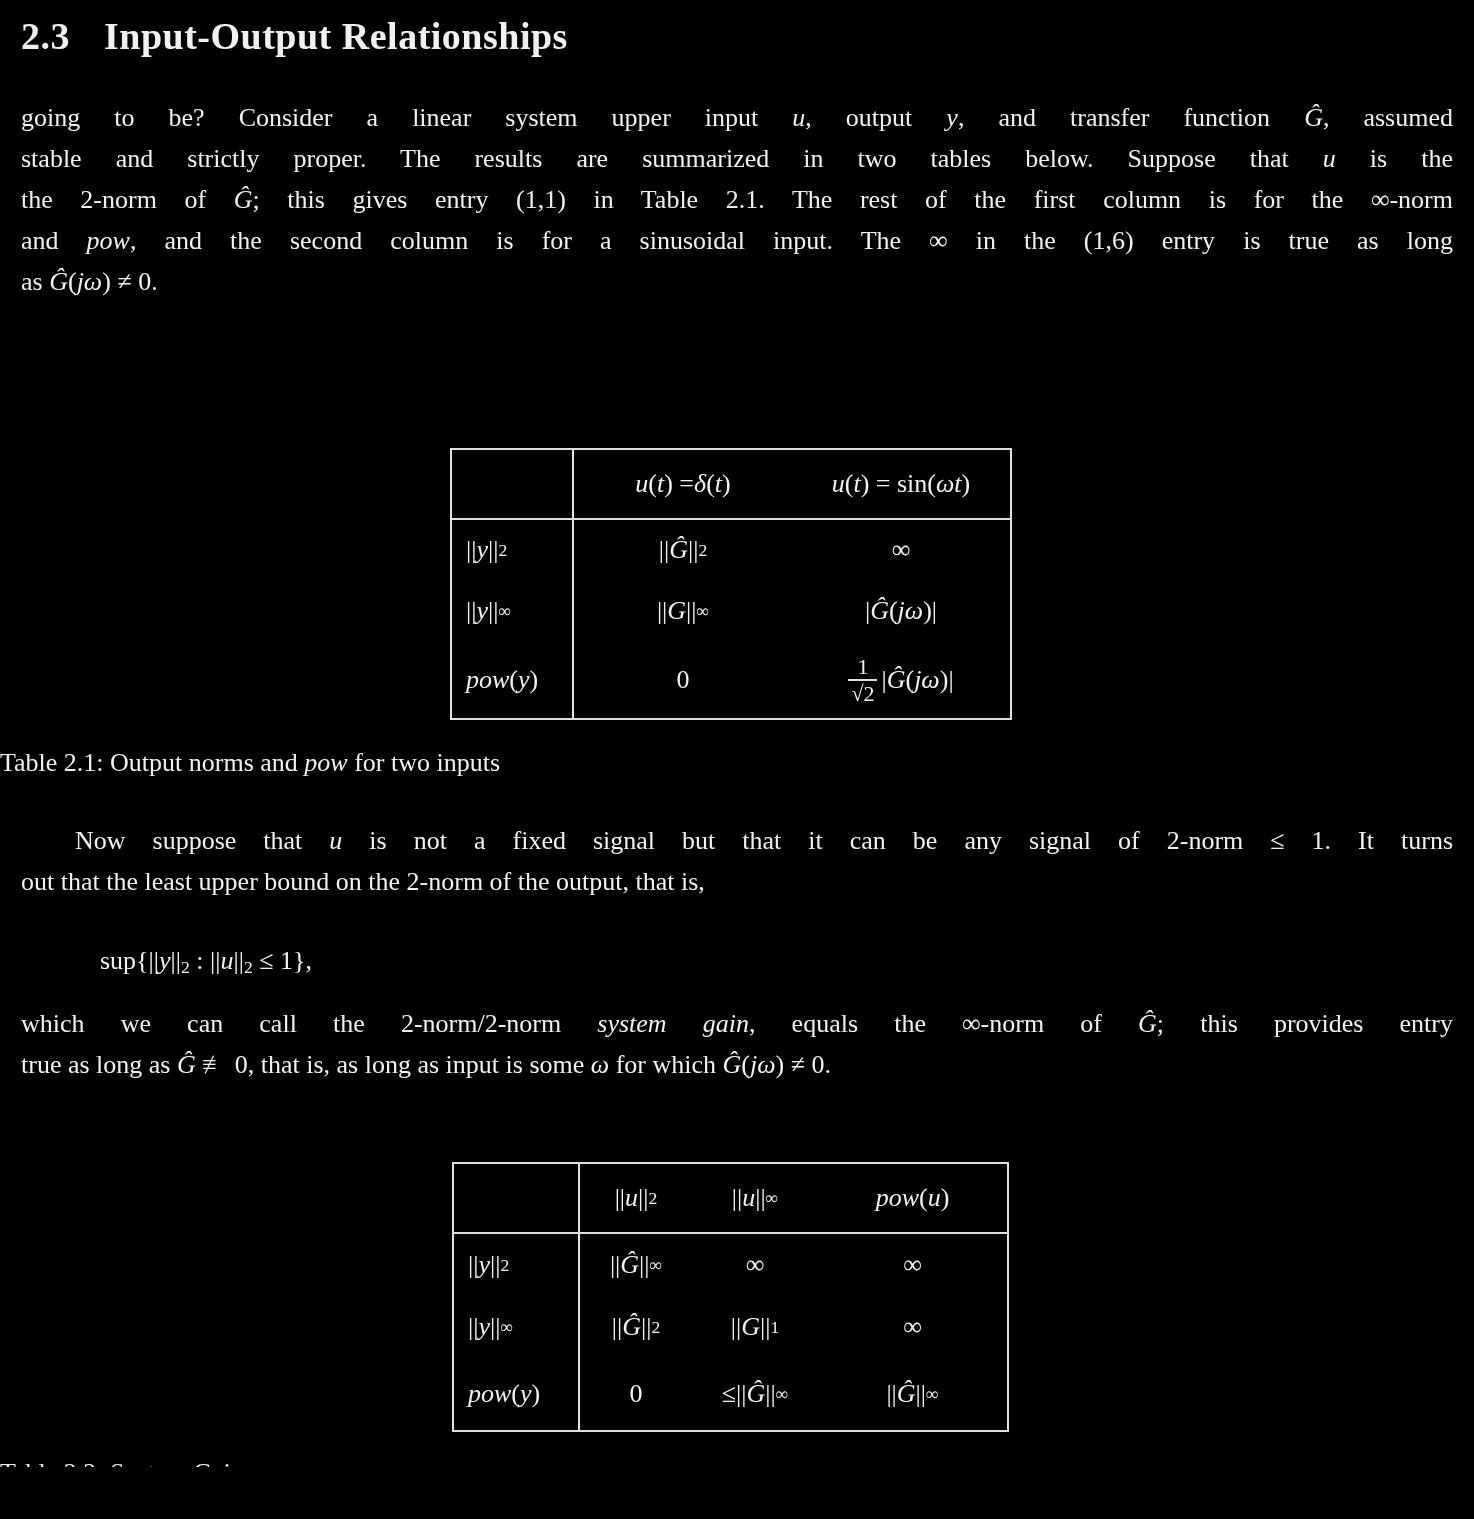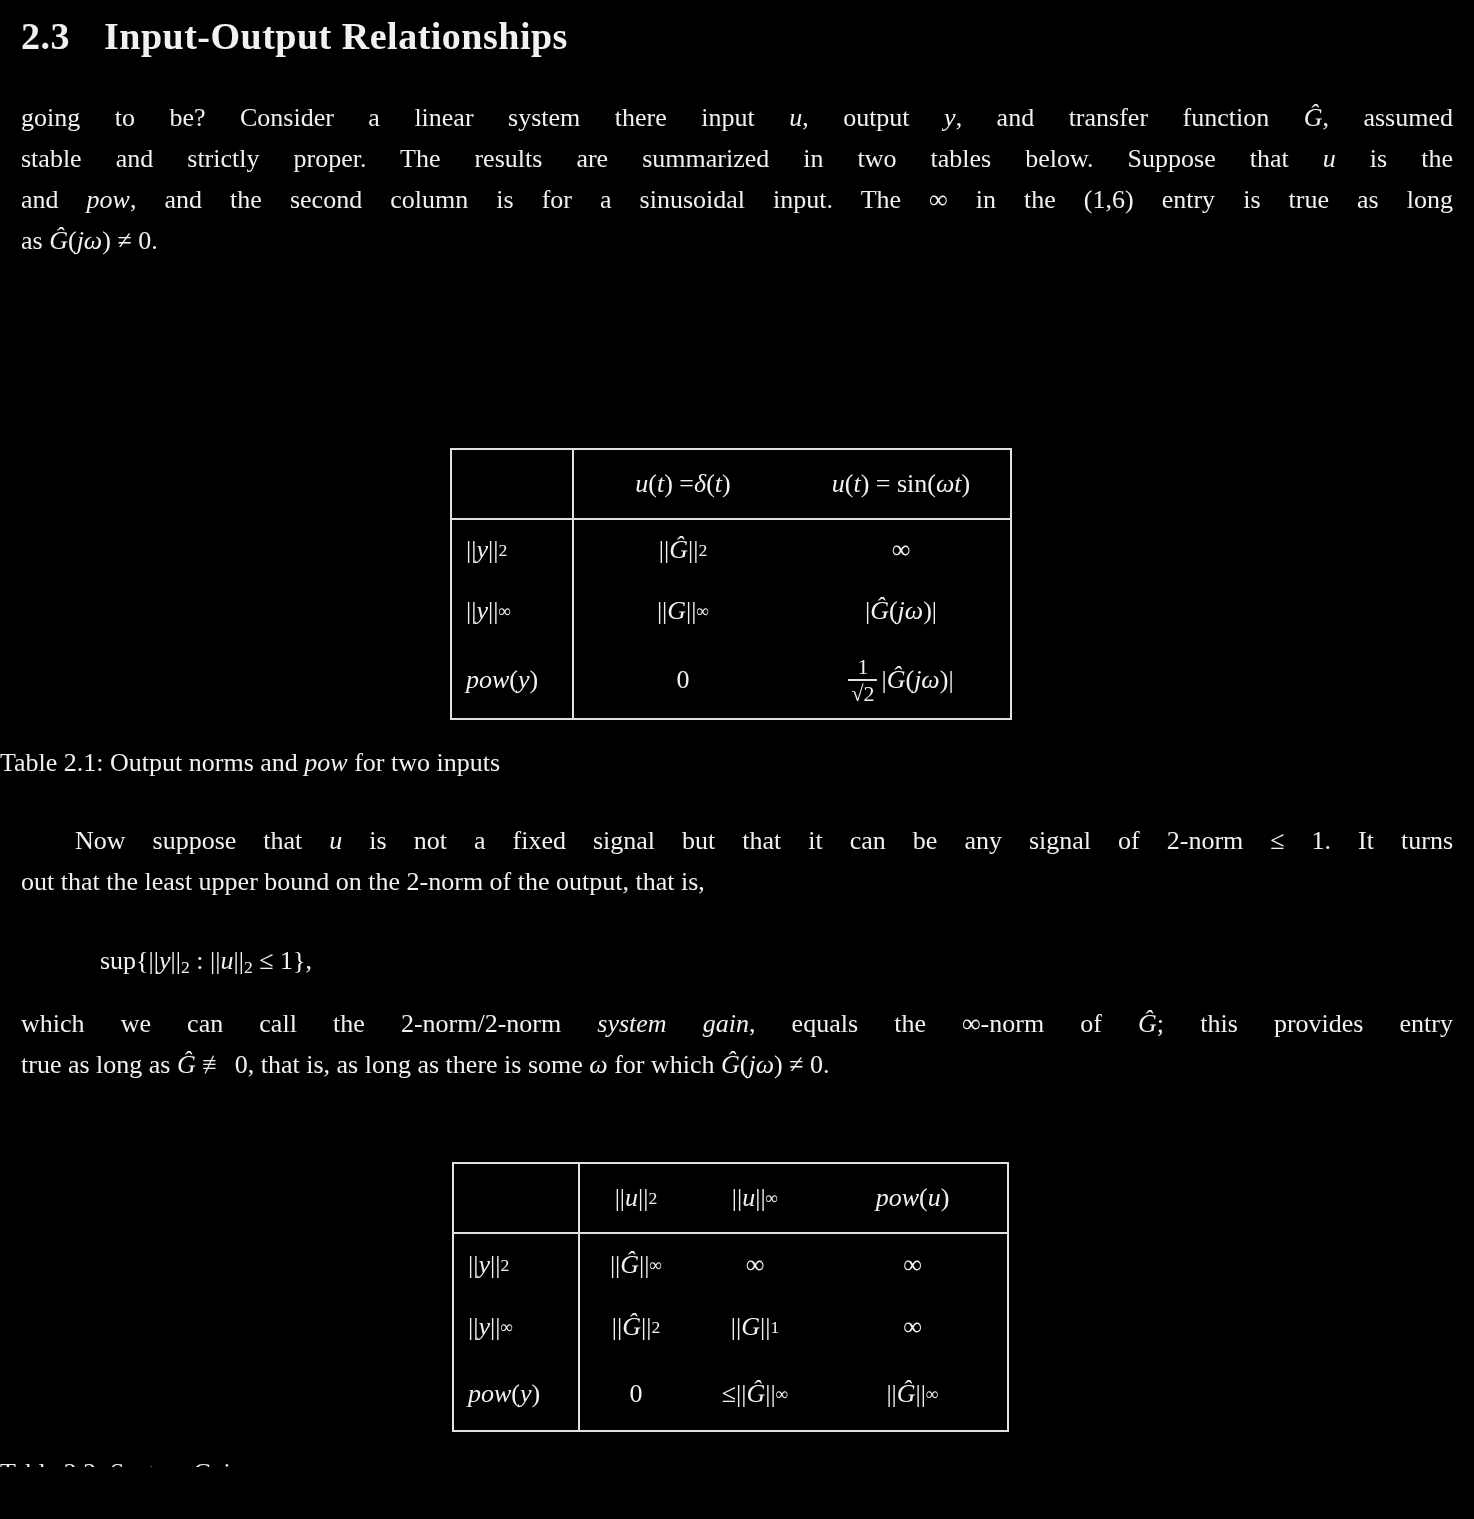--- a/index.html
+++ b/index.html
@@ -41,22 +41,23 @@
 </head>
 <body>
 
 <div class="page">
 
   <div class="heading">
     <span class="num">2.3</span><span>Input-Output Relationships</span>
   </div>
 
   <div class="para" style="top:97px">
-    <div class="line j"><span>going to be? Consider a linear system there input </span><span class="i">u</span><span>, output </span><span class="i">y</span><span>, and transfer function </span><span class="i">Ĝ</span><span>, assumed</span></div>
+    <div class="line j"><span>going to be? Consider a linear system upper input </span><span class="i">u</span><span>, output </span><span class="i">y</span><span>, and transfer function </span><span class="i">Ĝ</span><span>, assumed</span></div>
     <div class="line j"><span>stable and strictly proper. The results are summarized in two tables below. Suppose that </span><span class="i">u</span><span> is the</span></div>
+    <div class="line j"><span>the 2-norm of </span><span class="i">Ĝ</span><span>; this gives entry (1,1) in Table 2.1. The rest of the first column is for the ∞-norm</span></div>
     <div class="line j"><span>and </span><span class="i">pow</span><span>, and the second column is for a sinusoidal input. The ∞ in the (1,6) entry is true as long</span></div>
     <div class="line"><span>as </span><span class="i">Ĝ</span><span>(</span><span class="i">jω</span><span>) ≠ 0.</span></div>
   </div>
 
   <div class="tbl tbl1">
     <div class="cell stub hed"></div>
     <div class="cell hed">
         <span class="i">u</span>
         <span>(</span>
         <span class="i">t</span>
@@ -137,21 +138,21 @@
 
   <div class="para" style="top:820px">
     <div class="line j ind"><span>Now suppose that </span><span class="i">u</span><span> is not a fixed signal but that it can be any signal of 2-norm ≤ 1. It turns</span></div>
     <div class="line"><span>out that the least upper bound on the 2-norm of the output, that is,</span></div>
   </div>
 
   <div class="eq" style="top:938px"><span>sup{</span><span>||</span><span class="i">y</span><span>||</span><span class="sub">2</span><span> : </span><span>||</span><span class="i">u</span><span>||</span><span class="sub">2</span><span> ≤ 1},</span></div>
 
   <div class="para" style="top:1003px">
     <div class="line j"><span>which we can call the 2-norm/2-norm </span><span class="i">system gain</span><span>, equals the ∞-norm of </span><span class="i">Ĝ</span><span>; this provides entry</span></div>
-    <div class="line"><span>true as long as </span><span class="i">Ĝ</span><span> ≢ 0, that is, as long as there is some </span><span class="i">ω</span><span> for which </span><span class="i">Ĝ</span><span>(</span><span class="i">jω</span><span>) ≠ 0.</span></div>
+    <div class="line"><span>true as long as </span><span class="i">Ĝ</span><span> ≢ 0, that is, as long as input is some </span><span class="i">ω</span><span> for which </span><span class="i">Ĝ</span><span>(</span><span class="i">jω</span><span>) ≠ 0.</span></div>
   </div>
 
   <div class="tbl tbl2">
     <div class="cell stub hed"></div>
     <div class="cell hed">
         <span>||</span>
         <span class="i">u</span>
         <span>||</span>
         <span class="sub">2</span>
       </div>

